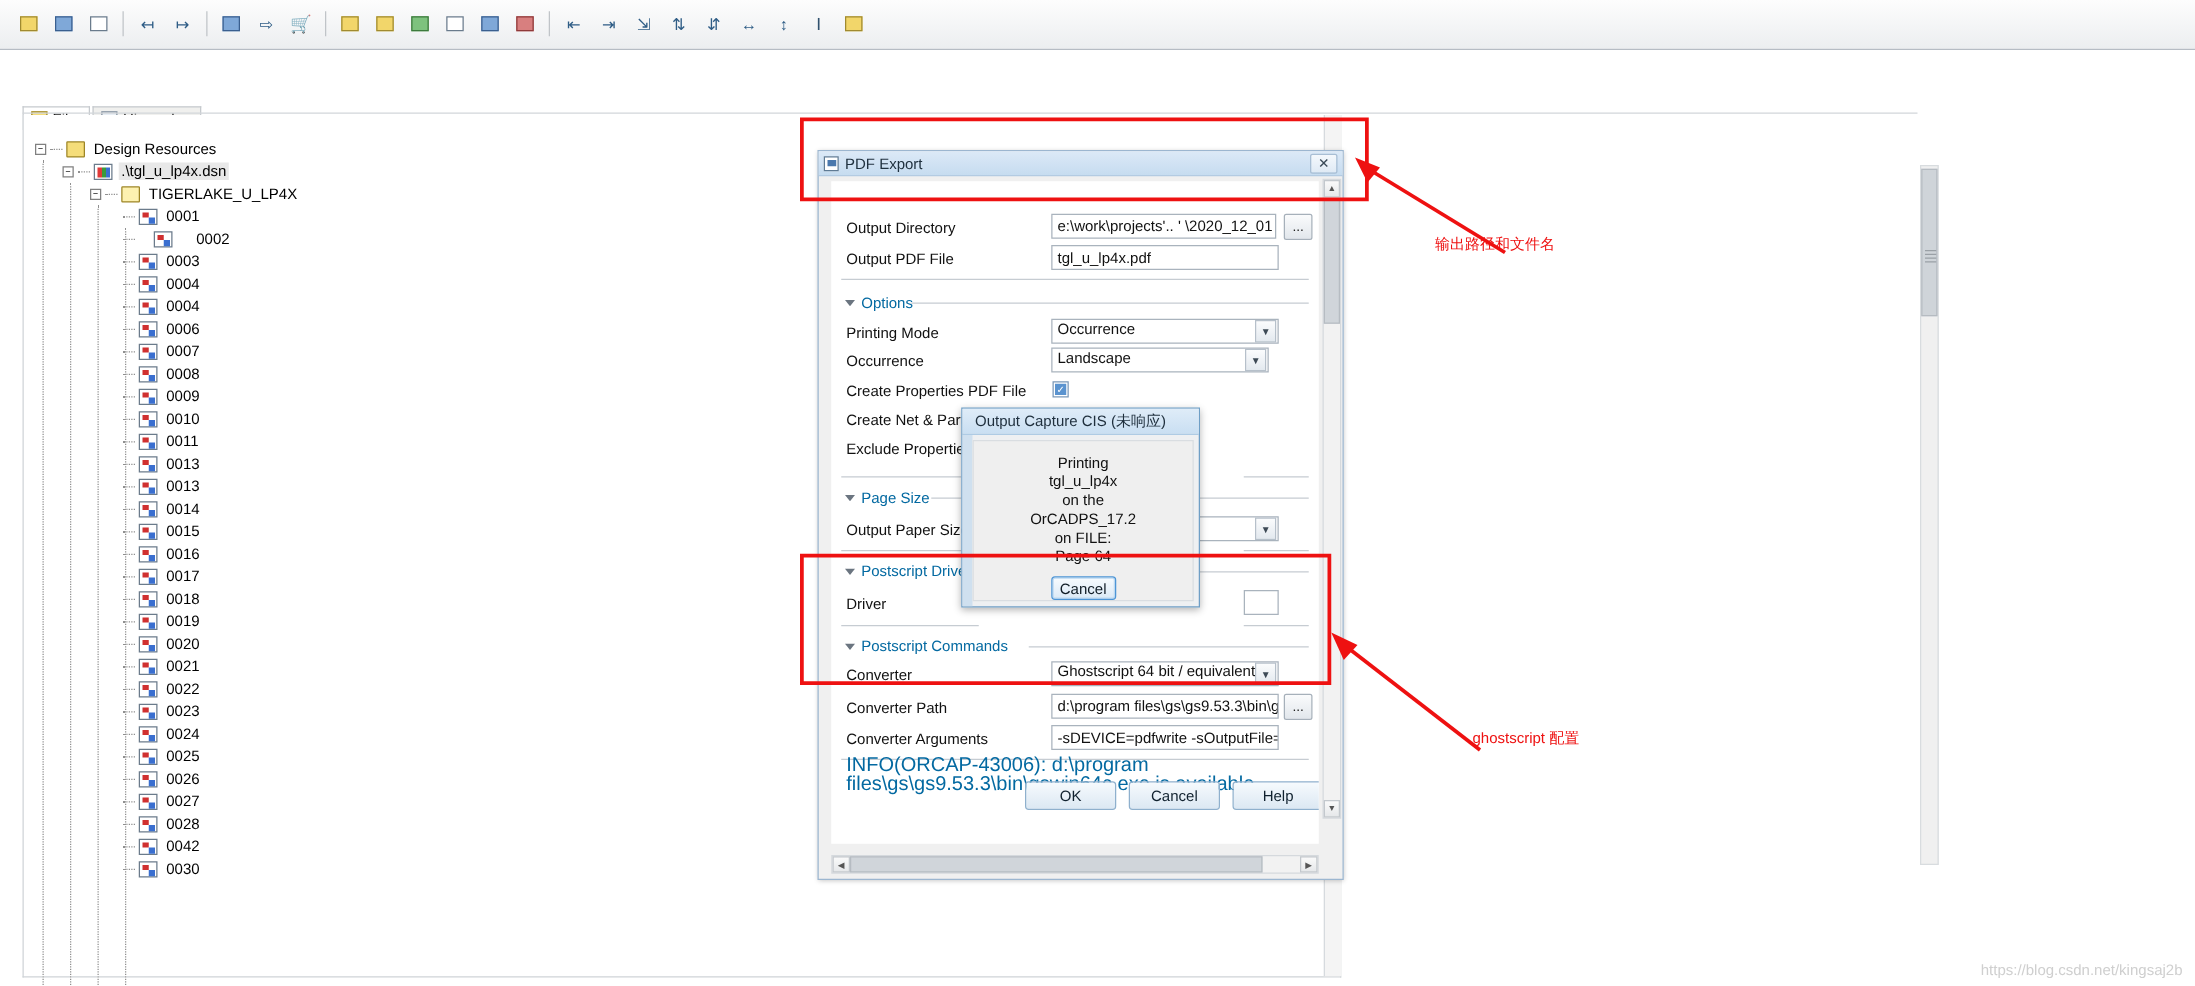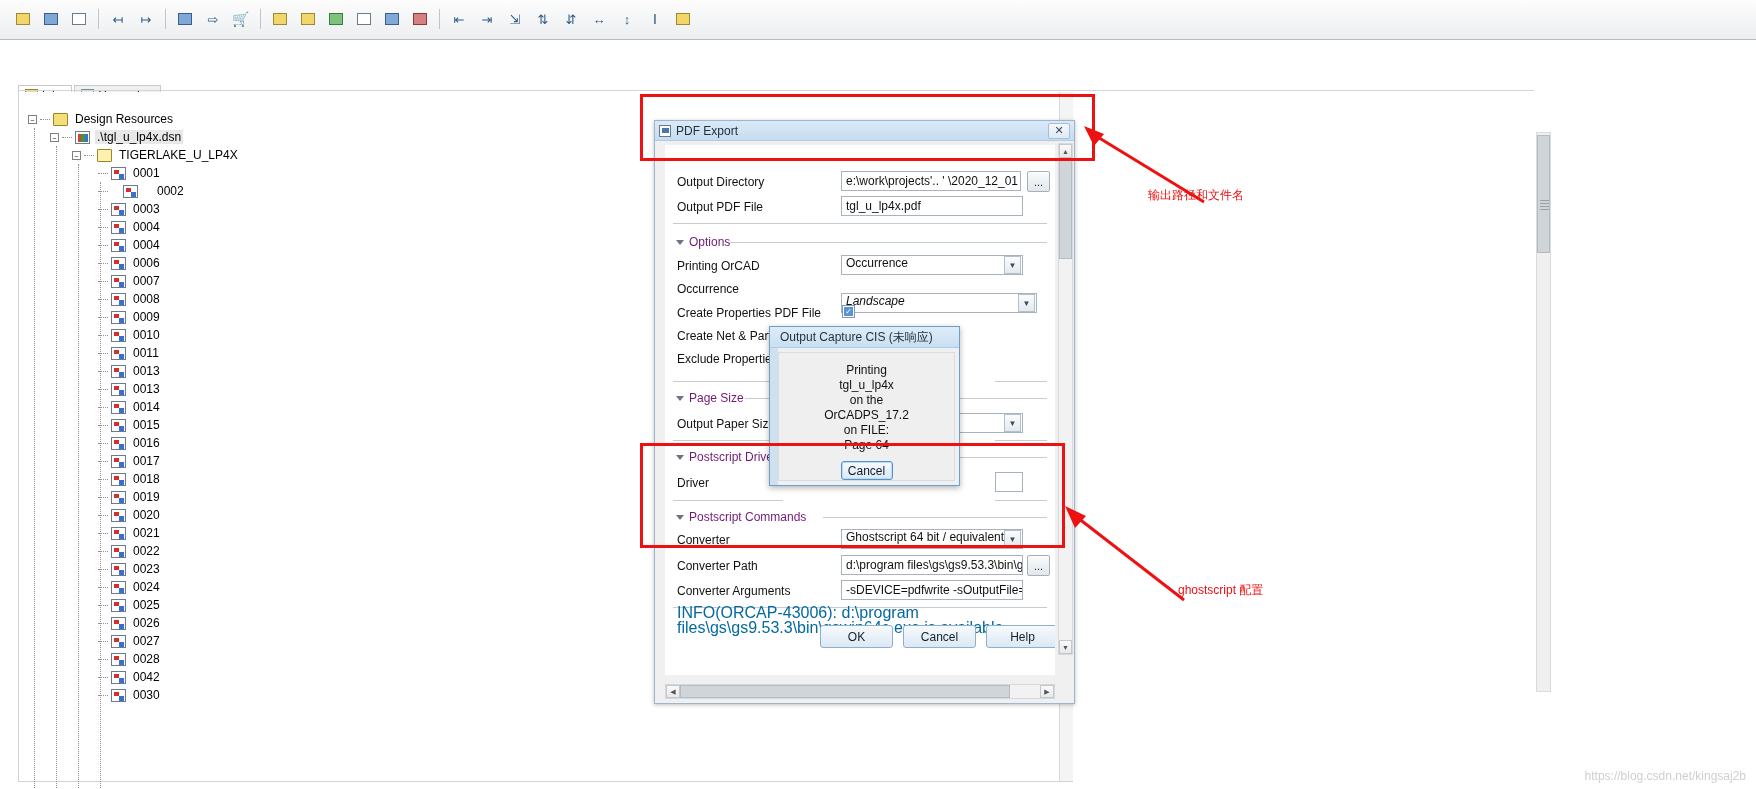--- a/index.html
+++ b/index.html
@@ -141,21 +141,21 @@
   .cbx {
     width:13px; height:13px; border:1px solid #7a98b8; background:#fff;
     display:flex; align-items:center; justify-content:center;
   }
   .cbx i { width:9px; height:9px; background:#5a93cf; font-style:normal;
     color:#fff; font-size:8px; line-height:9px; text-align:center; }
 
   .group { position:absolute; }
   .group .gtitle {
     position:absolute; left:12px; top:-7px; background:#fff; padding:0 4px;
-    font-size:12px; color:#701a75;
+    font-size:12px; color:#0369a1;
   }
   .group .gtri {
     position:absolute; left:3px; top:-2px; width:0;height:0;
     border-left:4px solid transparent; border-right:4px solid transparent;
     border-top:5px solid #6b7580;
   }
   .gline { position:absolute; height:1px; background:#c6ccd2; }
 
   .btnrow { position:absolute; left:155px; top:480px; display:flex; gap:10px; }
   .btn {
@@ -532,31 +532,31 @@
 
           <div class="gline" style="left:8px; top:78px; width:374px;"></div>
 
           <div class="group" style="left:8px; top:97px; width:374px; height:105px;">
             <div class="gtri"></div>
             <div class="gtitle">Options</div>
             <div class="gline" style="left:56px; top:0; width:318px;"></div>
           </div>
 
           <div class="row" style="left:12px; top:110px;">
-            <span class="lbl">Printing OrCAD</span>
+            <span class="lbl">Printing Mode</span>
           </div>
           <div class="combo" style="position:absolute; left:176px; top:110px; width:182px;">
             <span class="v">Occurrence</span>
             <span class="arr">▼</span>
           </div>
 
           <div class="row" style="left:12px; top:133px;">
             <span class="lbl">Occurrence</span>
           </div>
-          <div class="combo" style="position:absolute; left:176px; top:148px; width:196px;font-style:italic;">
+          <div class="combo" style="position:absolute; left:176px; top:133px; width:174px;">
             <span class="v">Landscape</span>
             <span class="arr">▼</span>
           </div>
 
           <div class="row" style="left:12px; top:157px;">
             <span class="lbl">Create Properties PDF File</span>
           </div>
           <div class="cbx" style="position:absolute; left:177px; top:160px;">
             <i>✓</i>
           </div>

